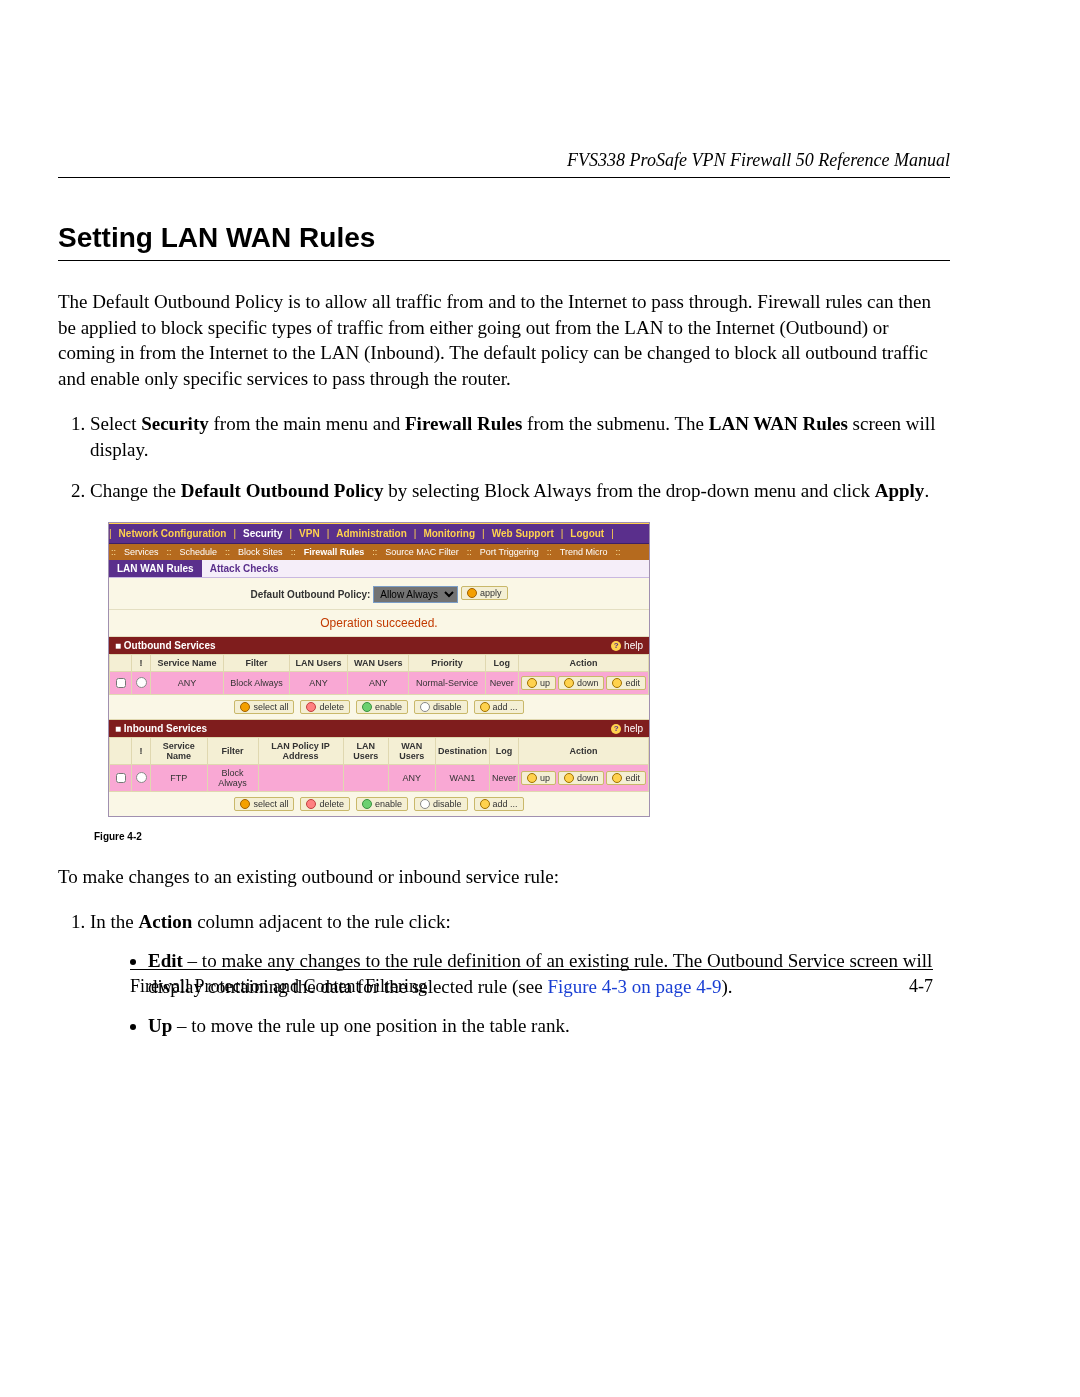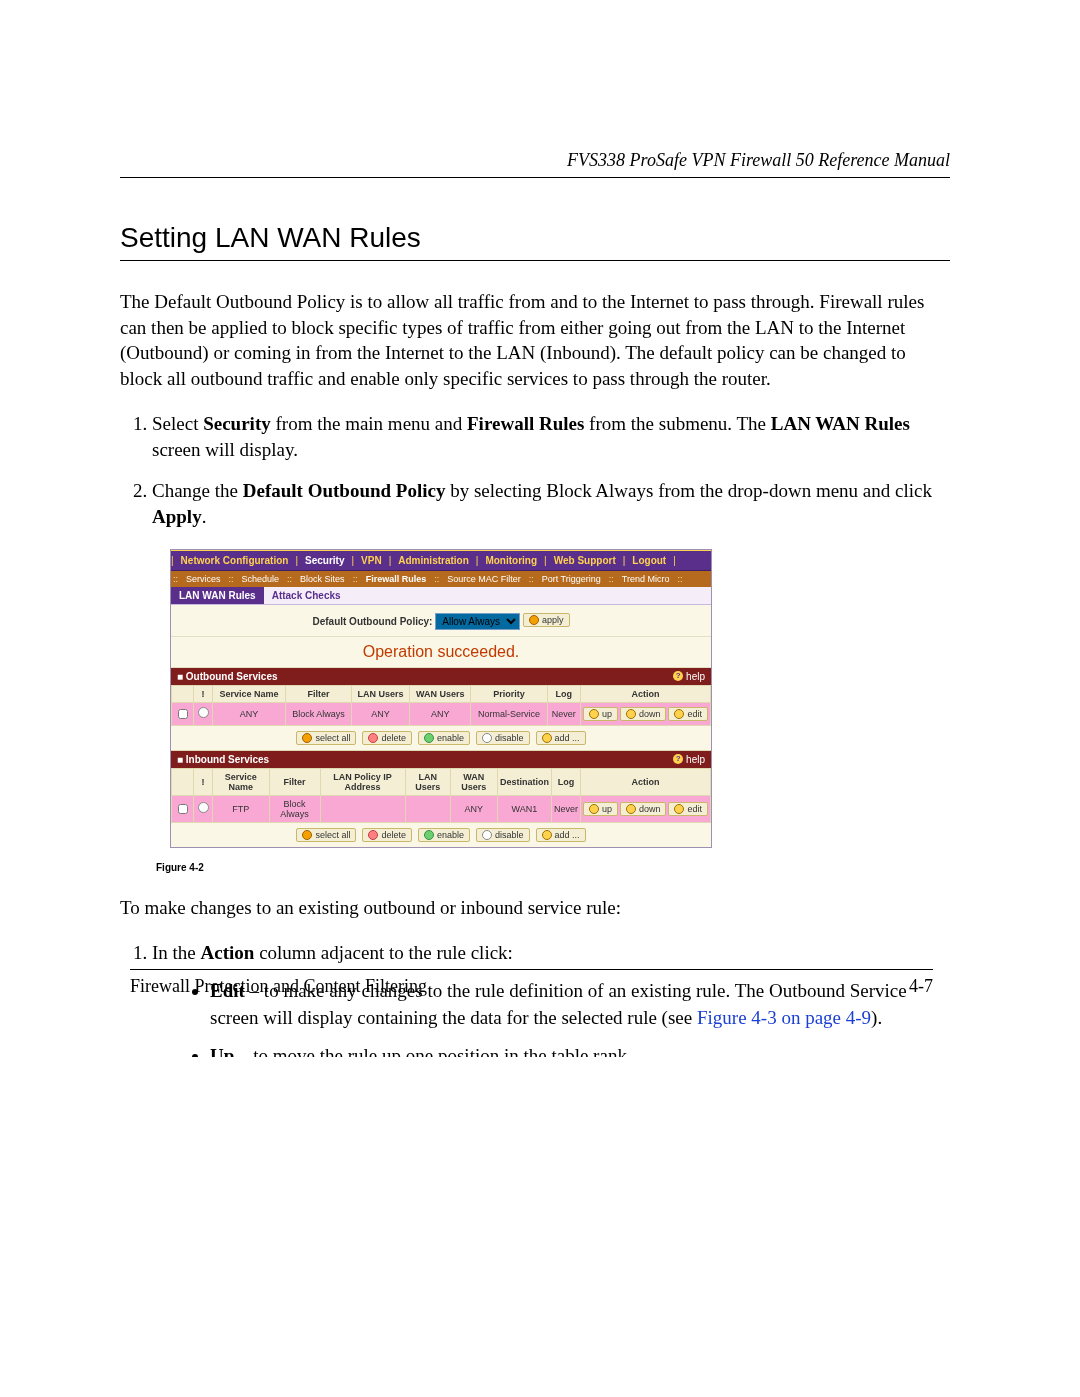--- a/index.html
+++ b/index.html
@@ -6,34 +6,34 @@
     margin: 0;
     background: #fff;
     font-family: "Times New Roman", Times, serif;
     font-size: 19px;
     color: #000;
   }
   .page {
     width: 1080px;
     height: 1057px;
     box-sizing: border-box;
-    padding: 150px 130px 60px 120px;
+    padding: 150px 130px 60px 58px;
     position: relative;
   }
   .header {
     text-align: right;
     font-style: italic;
     font-size: 18px;
     padding-bottom: 6px;
     border-bottom: 1px solid #000;
   }
   .section-title {
     margin-top: 44px;
     font-family: Arial, Helvetica, sans-serif;
-    font-weight: normal;
+    font-weight: bold;
     font-size: 28px;
     border-bottom: 1.4px solid #000;
     padding-bottom: 6px;
   }
   .body-para {
     margin-top: 28px;
     line-height: 1.35;
   }
   ol.steps { margin: 10px 0 0 0; padding-left: 32px; }
   ol.steps > li { margin-top: 14px; line-height: 1.4; }
@@ -75,35 +75,35 @@
   }
   .nav-sub span { padding:3px 6px; white-space:nowrap; }
   .nav-sub .ss{ color:#ffe6a0; padding:3px 2px; }
   .nav-sub .active{ color:#fff; font-weight:bold; }
   .tabrow { display:flex; background:#f5eef9; border-bottom:1px solid #c9b8e0; }
   .tab { padding:3px 8px; font-weight:bold; color:#5a2f8c; }
   .tab.on { background:#5a2f8c; color:#fff; }
   .panel-body { background:#faf7e6; }
   .policy-row { text-align:center; padding:8px 0 6px; border-bottom:1px solid #e4dfc2; }
   .policy-row b { color:#333; font-size:10px; }
-  .sel { border:1px solid #7b9ec8; background:#0369a1; font-size:10px; padding:1px 2px; }
+  .sel { border:1px solid #7b9ec8; background:#737373; font-size:10px; padding:1px 2px; }
   .mini-btn {
     display:inline-flex; align-items:center; gap:3px;
     border:1px solid #c9b86a; background:#f4efd4;
     padding:1px 5px; font-size:9px; color:#333; border-radius:2px;
   }
   .mini-btn .dot{ width:8px;height:8px;border-radius:50%;display:inline-block; }
   .dot.ok{ background:#f4a000; border:1px solid #a06000; }
   .dot.del{ background:#ff8080; border:1px solid #c04040; }
   .dot.en{ background:#6cd070; border:1px solid #3a9040; }
   .dot.dis{ background:#fff; border:1px solid #888; }
   .dot.add{ background:#ffd24d; border:1px solid #a07000; }
   .dot.up{ background:#ffd24d; border:1px solid #a07000; }
   .dot.edit{ background:#ffd24d; border:1px solid #a07000; }
-  .statusmsg{ text-align:center; color:#c23a00; font-size:16px; padding:6px 0; border-bottom:1px solid #e4dfc2;}
+  .statusmsg{ text-align:center; color:#c23a00; font-size:12px; padding:6px 0; border-bottom:1px solid #e4dfc2;}
   .sec-head{
     display:flex; justify-content:space-between; align-items:center;
     background:#7f1d1d; color:#fff; font-weight:bold; font-size:10px;
     padding:3px 6px;
   }
   .sec-head .help{ display:inline-flex; gap:3px; align-items:center; color:#fff; font-weight:normal; }
   .sec-head .qm{ width:10px;height:10px;border-radius:50%;background:#ffd24d;color:#5a2f8c;font-size:8px;line-height:10px;text-align:center;font-weight:bold;}
   table.grid{ width:100%; border-collapse:collapse; font-size:9px; color:#333; }
   table.grid th{ background:#f4efd4; border:1px solid #e0d8b0; padding:3px 2px; font-weight:bold; }
   table.grid td{ border:1px solid #e0d8b0; padding:3px 2px; text-align:center; background:#f9a8d4; }

